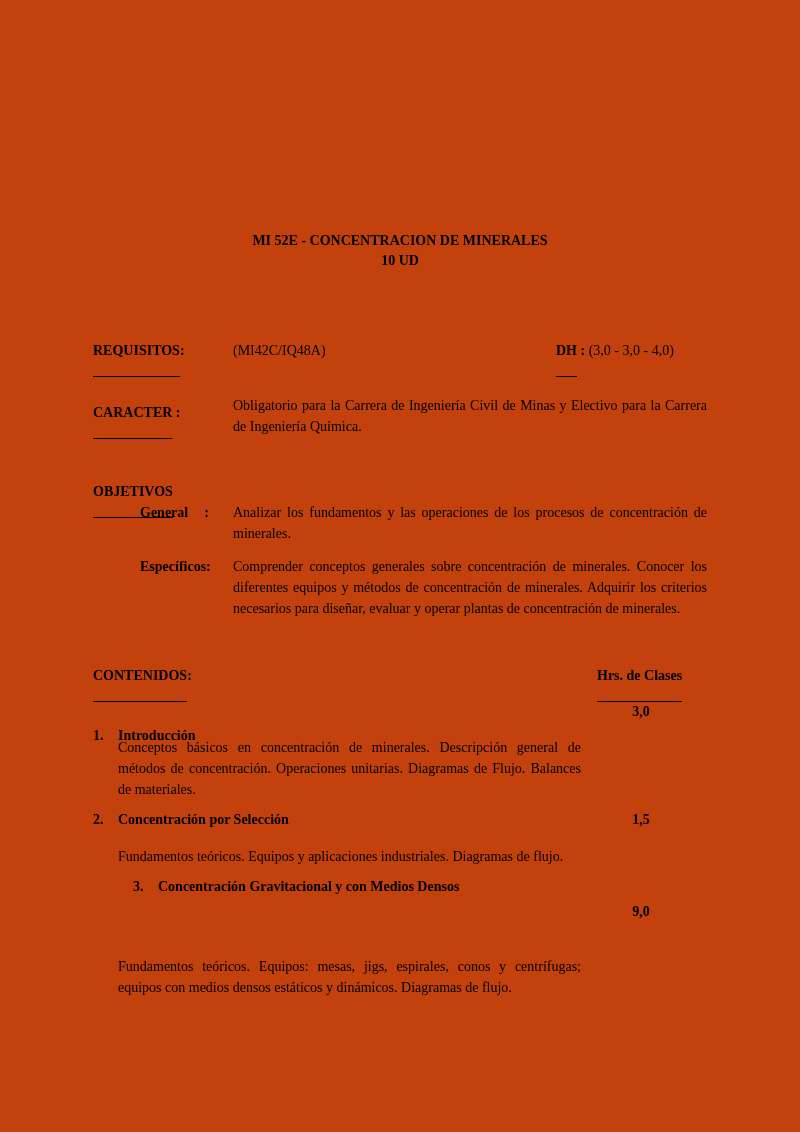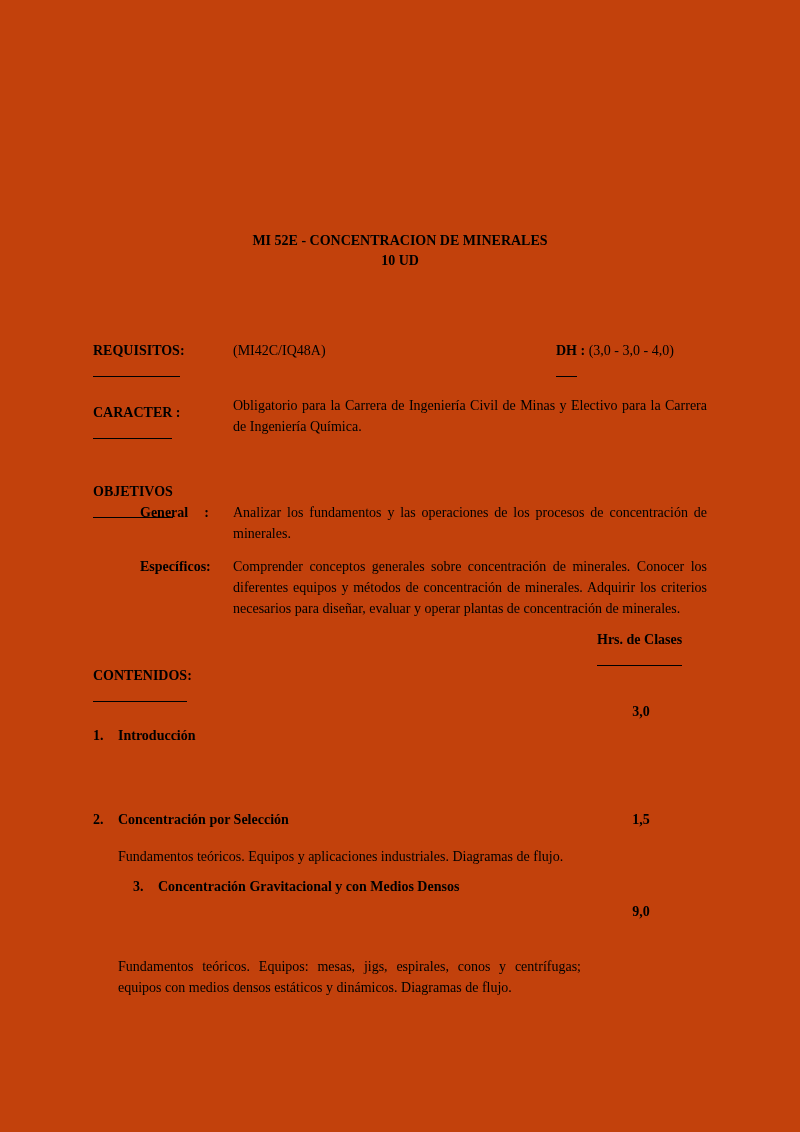--- a/index.html
+++ b/index.html
@@ -87,24 +87,25 @@
   <div class="abs general-label">
       <span>General</span>
       <span>:</span>
     </div>
   <div class="abs obj-col just" style="top:502px;">Analizar los fundamentos y las operaciones de los procesos de concentración de minerales.</div>
 
   <div class="abs b" style="left:140px; top:556px;">Específicos:</div>
   <div class="abs obj-col just" style="top:556px;">Comprender conceptos generales sobre concentración de minerales. Conocer los diferentes equipos y métodos de concentración de minerales. Adquirir los criterios necesarios para diseñar, evaluar y operar plantas de concentración de minerales.</div>
 
   <div class="abs" style="left:93px; top:665px;"><span class="bu">CONTENIDOS</span><span class="b">:</span></div>
-  <div class="abs" style="left:597px; top:629px;"><span class="bu">Hrs. de Clases</span></div>
+  <div class="abs" style="left:597px; top:665px;"><span class="bu">Hrs. de Clases</span></div>
 
   <div class="abs item-head" style="top:725px;"><span class="item-num">1.</span><span class="item-title">Introducción</span></div>
   <div class="abs hours" style="left:610px; top:701px;">3,0</div>
+  <div class="abs item-col just" style="top:737px;">Conceptos básicos en concentración de minerales. Descripción general de métodos de concentración. Operaciones unitarias. Diagramas de Flujo. Balances de materiales.</div>
 
   <div class="abs item-head" style="top:809px;"><span class="item-num">2.</span><span class="item-title">Concentración por Selección</span></div>
   <div class="abs hours" style="left:610px; top:809px;">1,5</div>
   <div class="abs item-col just" style="top:846px;">Fundamentos teóricos. Equipos y aplicaciones industriales. Diagramas de flujo.</div>
 
   <div class="abs item-head" style="top:876px;margin-left:40px;"><span class="item-num">3.</span><span class="item-title">Concentración Gravitacional y con Medios Densos</span></div>
   <div class="abs hours" style="left:610px; top:901px;">9,0</div>
   <div class="abs item-col just" style="top:935px;margin-top:21px;">Fundamentos teóricos. Equipos: mesas, jigs, espirales, conos y centrífugas; equipos con medios densos estáticos y dinámicos. Diagramas de flujo.</div>
 
 </div>

